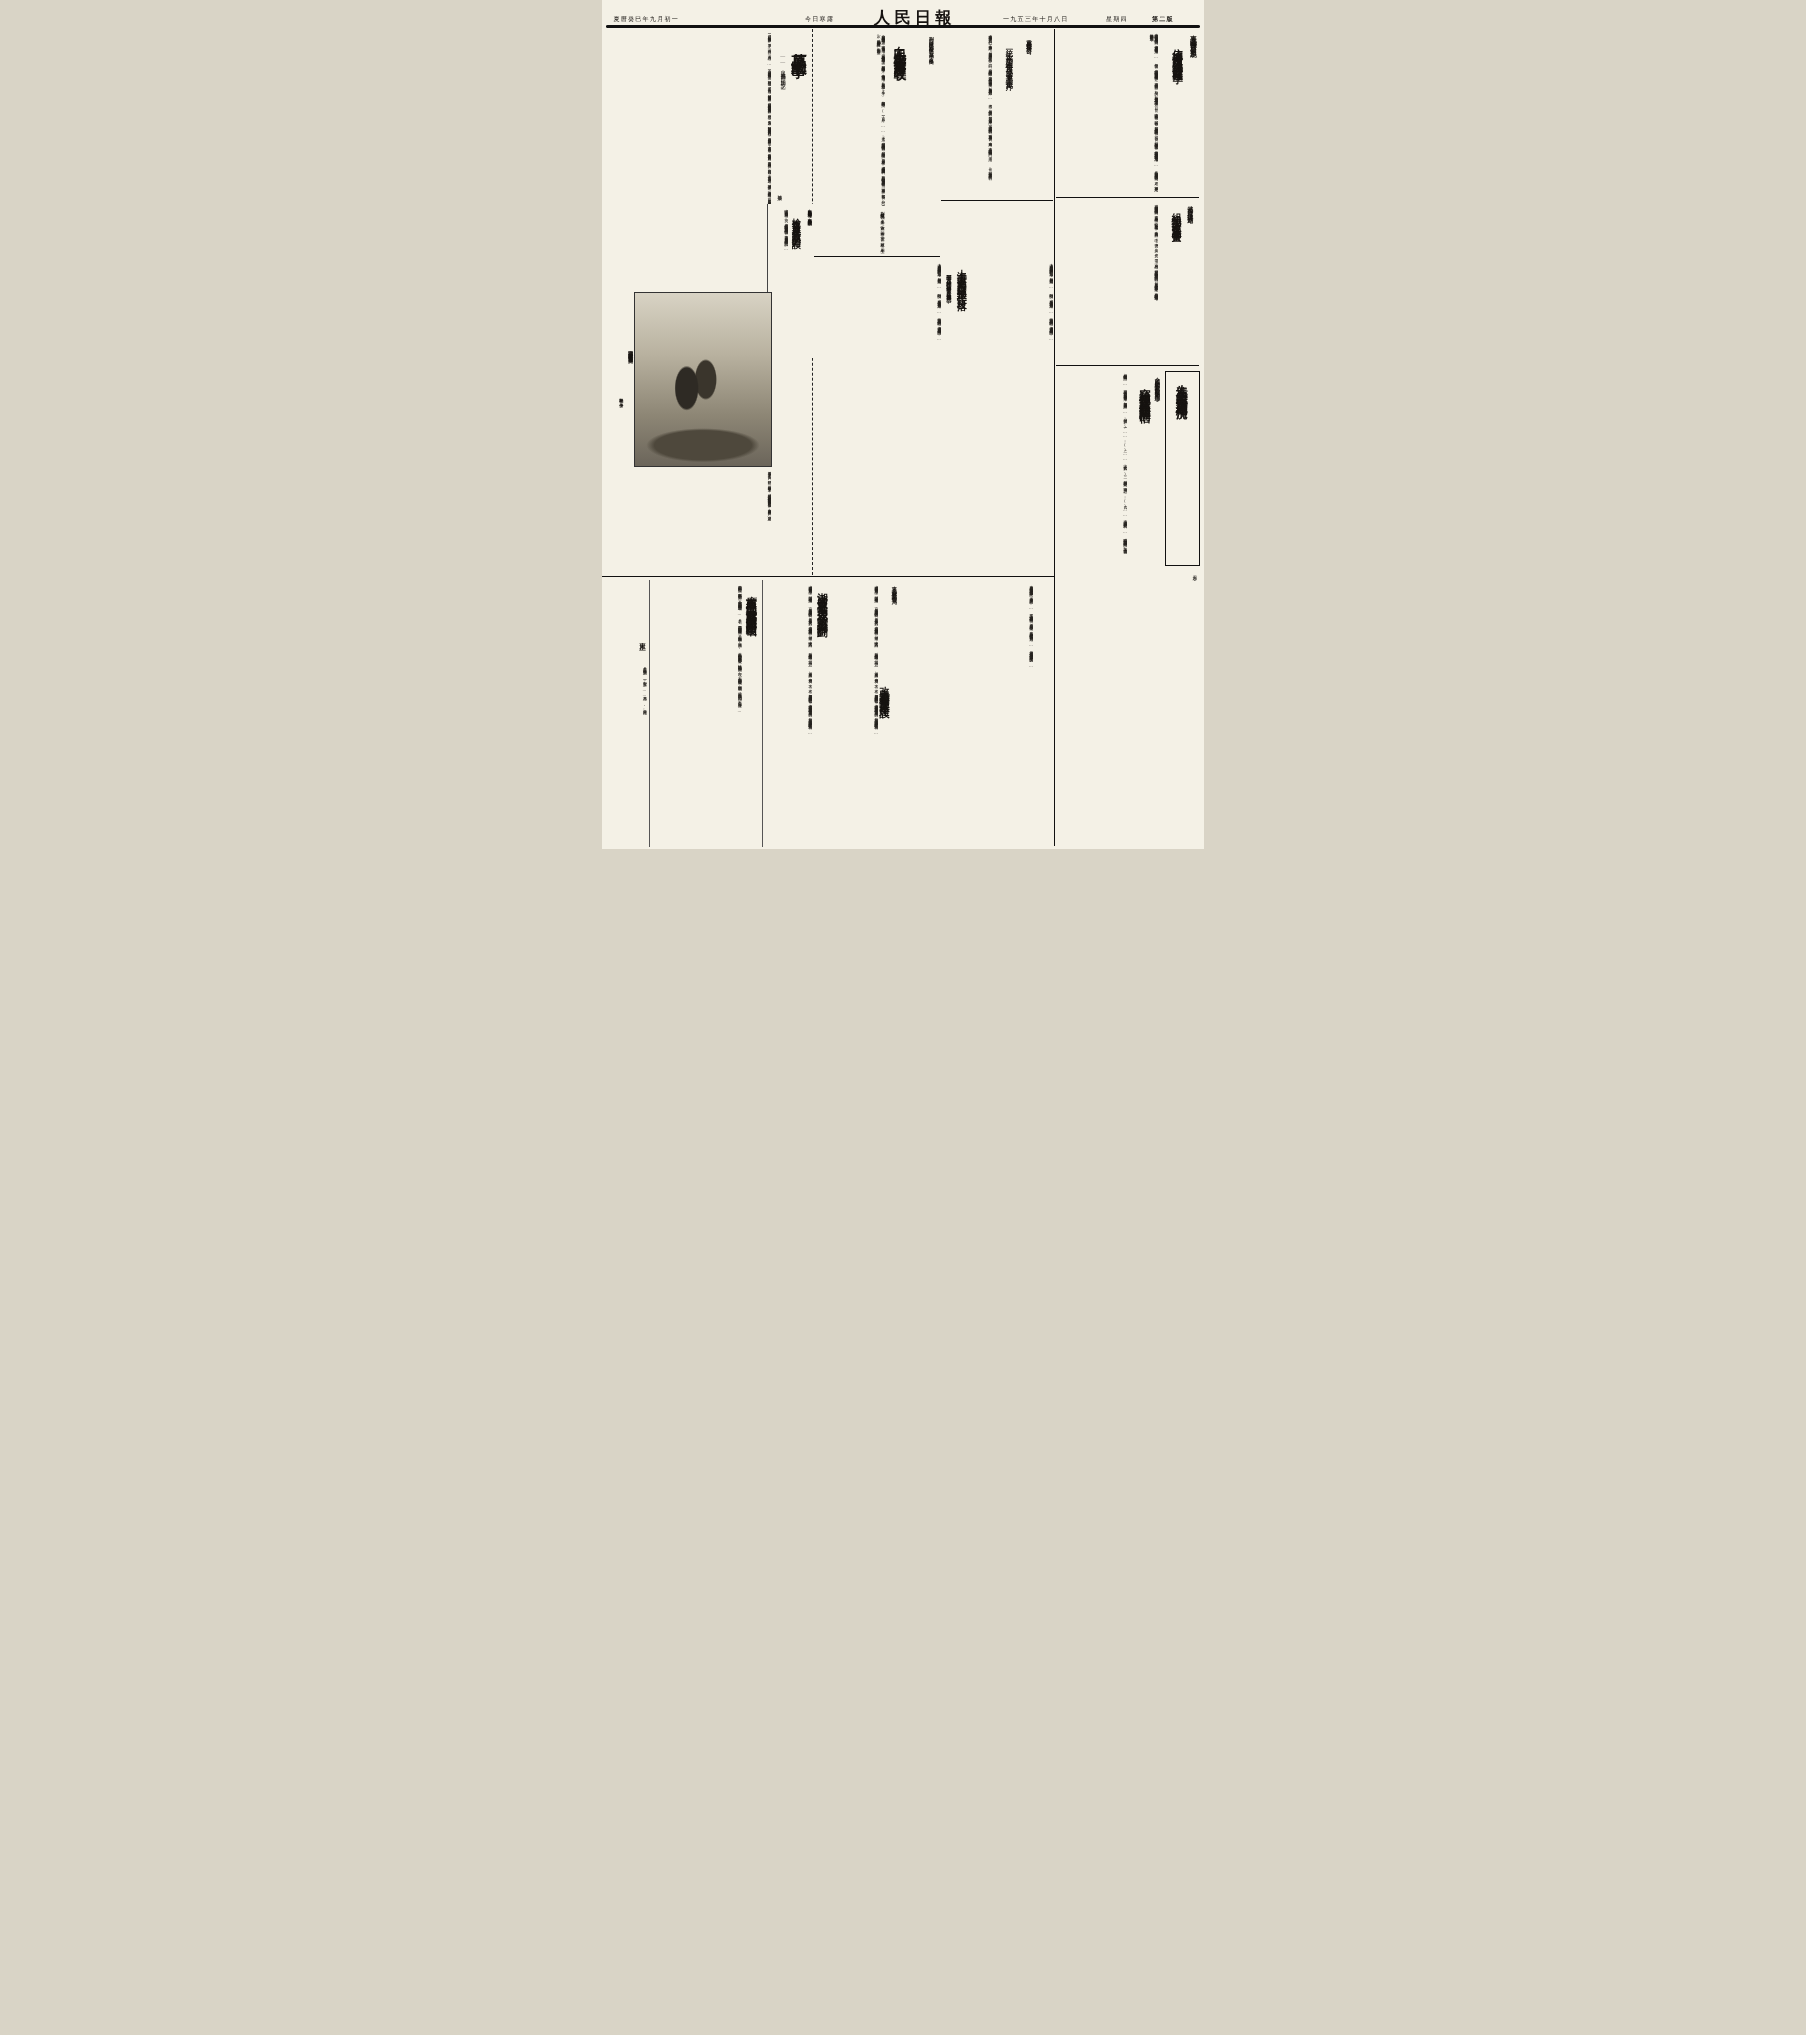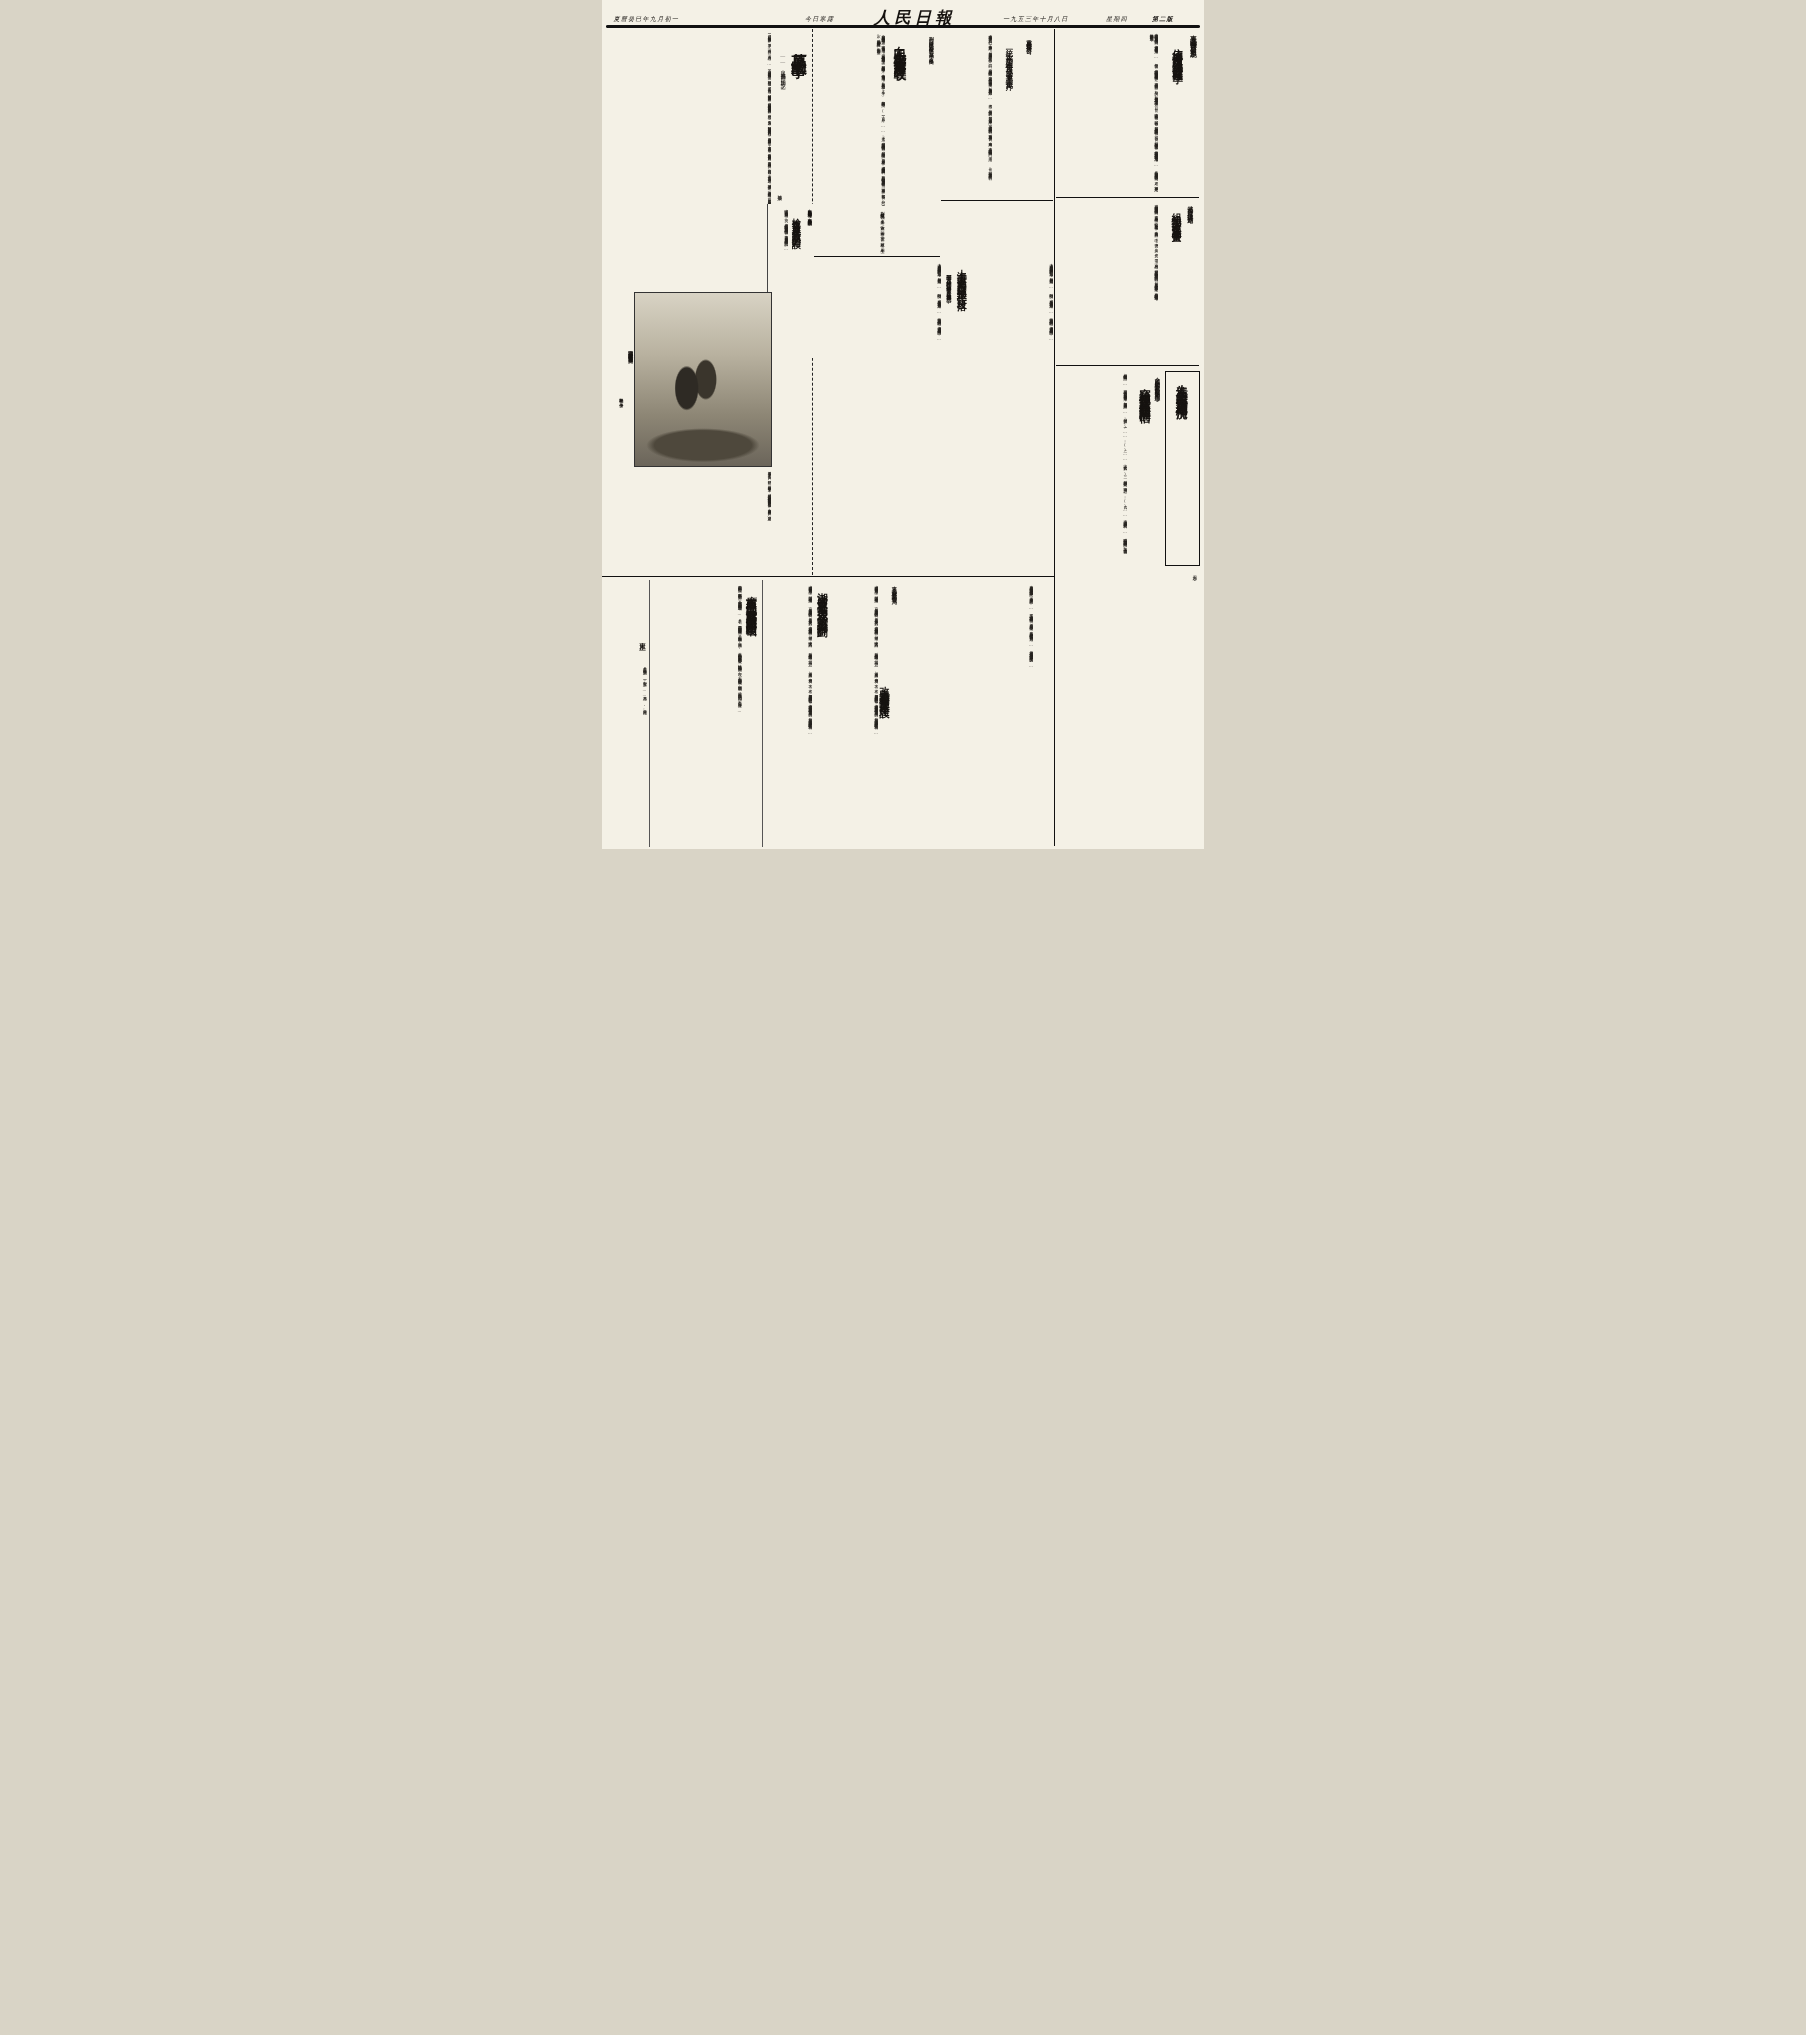--- a/index.html
+++ b/index.html
@@ -12,21 +12,21 @@
   }
   .v{writing-mode:vertical-rl;text-orientation:upright;}
   .abs{position:absolute;}
   .kicker{font-size:6.1px;font-weight:700;letter-spacing:1.6px;}
   .headline{font-weight:700;letter-spacing:2px;}
   .bodytxt{font-size:3.9px;line-height:4.9px;letter-spacing:0.4px;text-align:justify;overflow:hidden;color:#23201c;}
   .rule-h{position:absolute;background:#111;}
   .rule-v{position:absolute;background:#111;}
   .wavy{position:absolute;width:0;border-left:0.8px dashed #222;}
   .sig{font-size:4.1px;line-height:5.3px;letter-spacing:0.4px;}
-  .mast{position:absolute;top:10.6px;left:0;width:100%;height:16.3px;font-style:italic;}
+  .mast{position:absolute;top:10.6px;left:0;width:100%;height:16.3px;}
   .mast span{position:absolute;white-space:nowrap;}
   .logo{font-size:16.3px;font-weight:900;letter-spacing:4.1px;font-family:"DejaVu Serif","Liberation Serif",serif;}
   .mastsmall{font-size:6.1px;letter-spacing:1.2px;}
   .boxed{border:1.6px double #111;background:#f4f1e6;display:flex;align-items:center;justify-content:center;}
   .photo{
     background:
       radial-gradient(ellipse 24.4px 45px at 38% 55%, #2e2a24 0 45%, transparent 50%),
       radial-gradient(ellipse 22.4px 41px at 52% 50%, #3a352c 0 45%, transparent 50%),
       radial-gradient(ellipse 81px 24.4px at 50% 88%, #4e483c 0 60%, transparent 70%),
       linear-gradient(to bottom, #d8d3c4 0%, #b9b2a0 35%, #8e8776 70%, #6b655a 100%);

